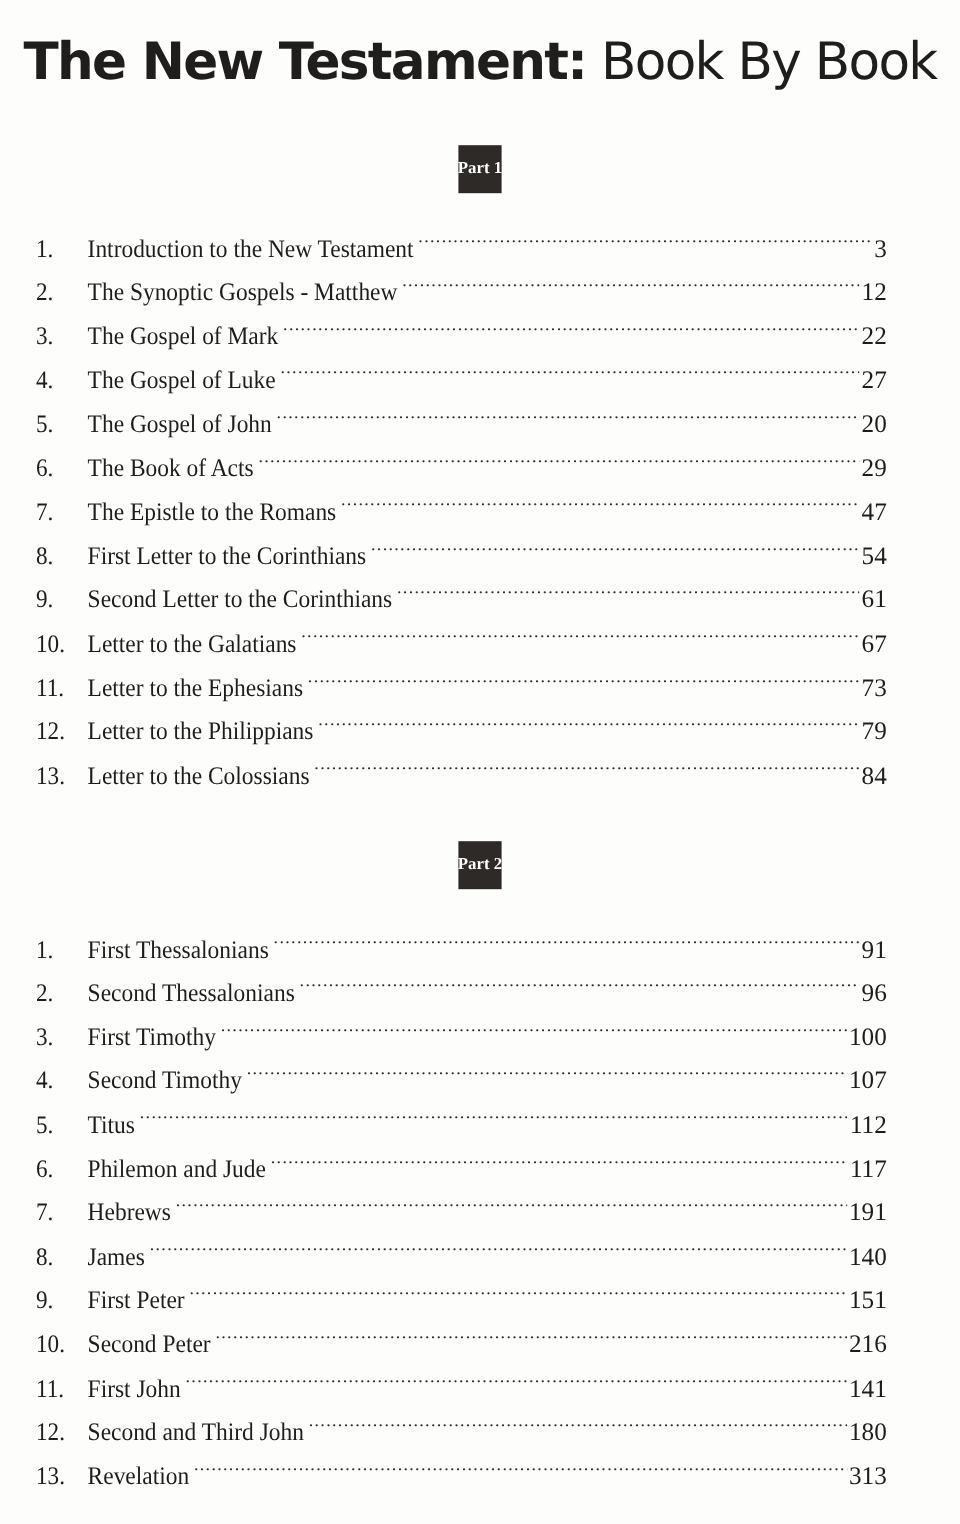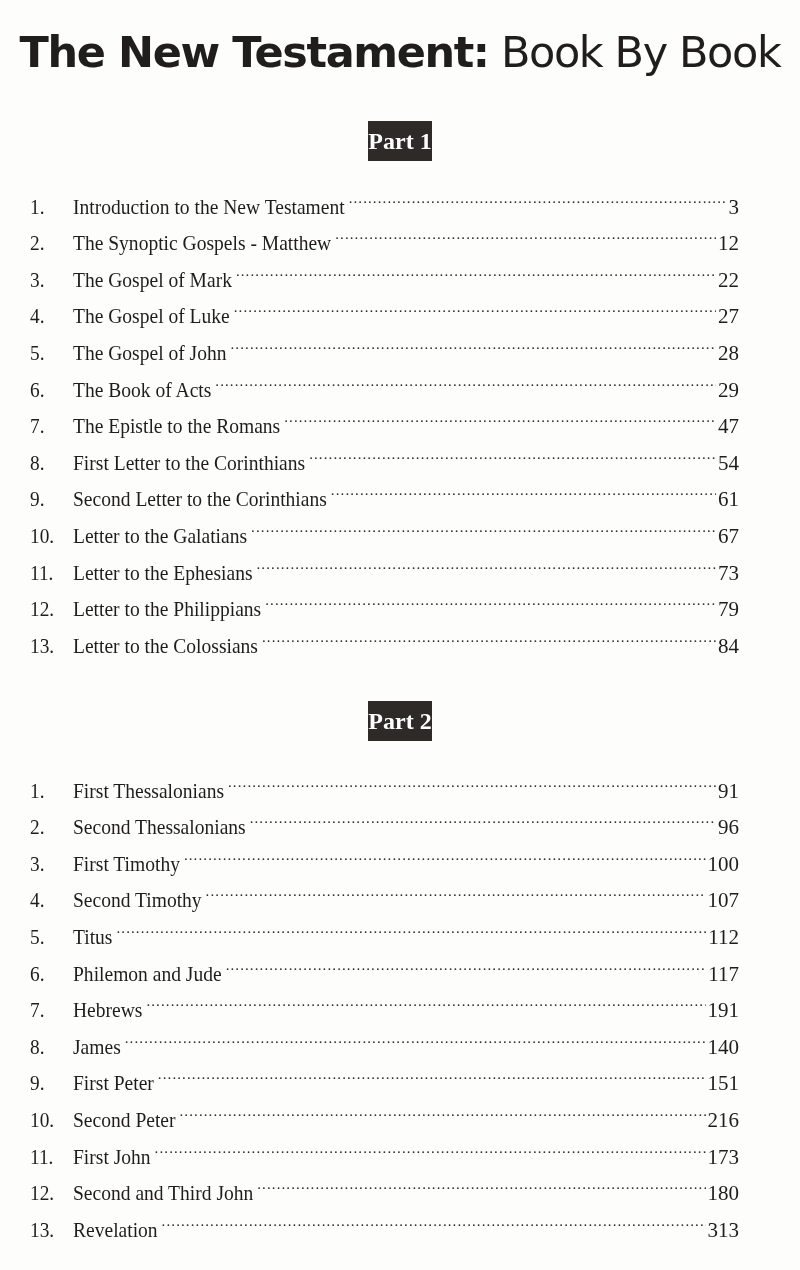--- a/index.html
+++ b/index.html
@@ -38,21 +38,21 @@
     left: 0;
     width: 800px;
     text-align: center;
   }
   .badge {
     display: inline-block;
     background: #2d2a28;
     color: #ffffff;
     font-family: "Liberation Serif", serif;
     font-weight: bold;
-    font-size: 24px;
+    font-size: 14px;
     line-height: 40px;
     height: 40px;
     padding: 0 0;
   }
   .toc {
     position: absolute;
     left: 30px;
     width: 709px;
     font-family: "Liberation Serif", serif;
     font-size: 21px;
@@ -131,21 +131,21 @@
     <div class="row">
       <span class="num">4.</span>
       <span class="label" style="transform: scaleX(0.93); width: 156.749px;">The Gospel of Luke</span>
       <span class="leader"></span>
       <span class="page">27</span>
     </div>
     <div class="row">
       <span class="num">5.</span>
       <span class="label" style="transform: scaleX(0.93); width: 153.508px;">The Gospel of John</span>
       <span class="leader"></span>
-      <span class="page">28</span>
+      <span class="page">20</span>
     </div>
     <div class="row">
       <span class="num">6.</span>
       <span class="label" style="transform: scaleX(0.93); width: 138.323px;">The Book of Acts</span>
       <span class="leader"></span>
       <span class="page">29</span>
     </div>
     <div class="row">
       <span class="num">7.</span>
       <span class="label" style="transform: scaleX(0.93); width: 207.201px;">The Epistle to the Romans</span>
@@ -251,21 +251,21 @@
     <div class="row">
       <span class="num">10.</span>
       <span class="label" style="transform: scaleX(0.93); width: 102.518px;">Second Peter</span>
       <span class="leader"></span>
       <span class="page">216</span>
     </div>
     <div class="row">
       <span class="num">11.</span>
       <span class="label" style="transform: scaleX(0.93); width: 77.5969px;">First John</span>
       <span class="leader"></span>
-      <span class="page">173</span>
+      <span class="page">141</span>
     </div>
     <div class="row">
       <span class="num">12.</span>
       <span class="label" style="transform: scaleX(0.93); width: 180.275px;">Second and Third John</span>
       <span class="leader"></span>
       <span class="page">180</span>
     </div>
     <div class="row">
       <span class="num">13.</span>
       <span class="label" style="transform: scaleX(0.93); width: 84.6155px;">Revelation</span>

